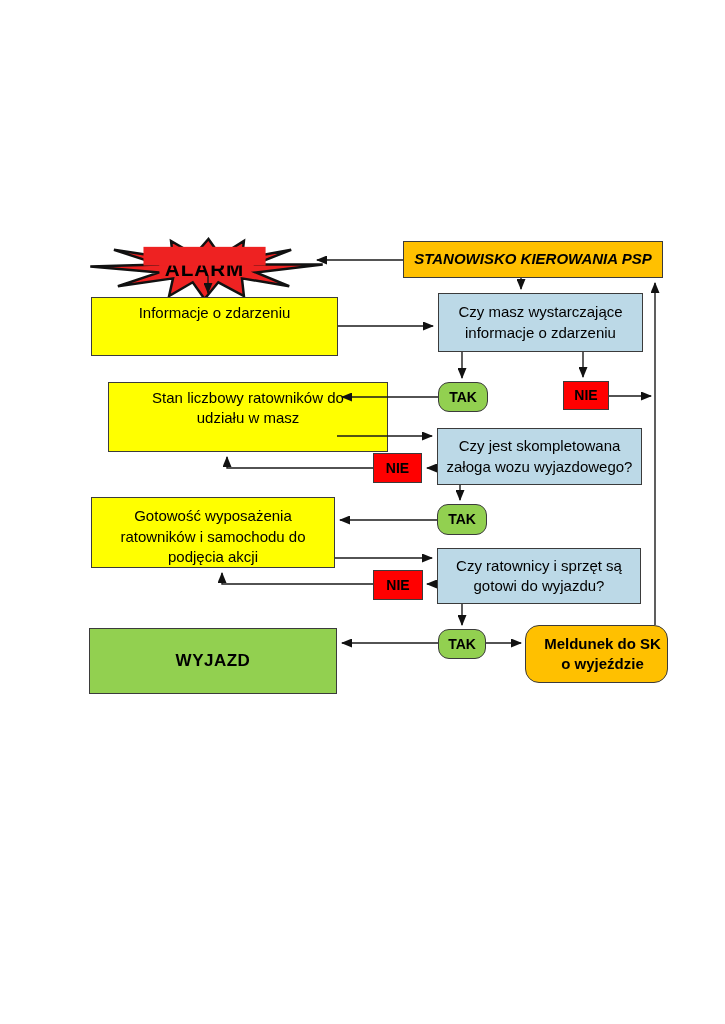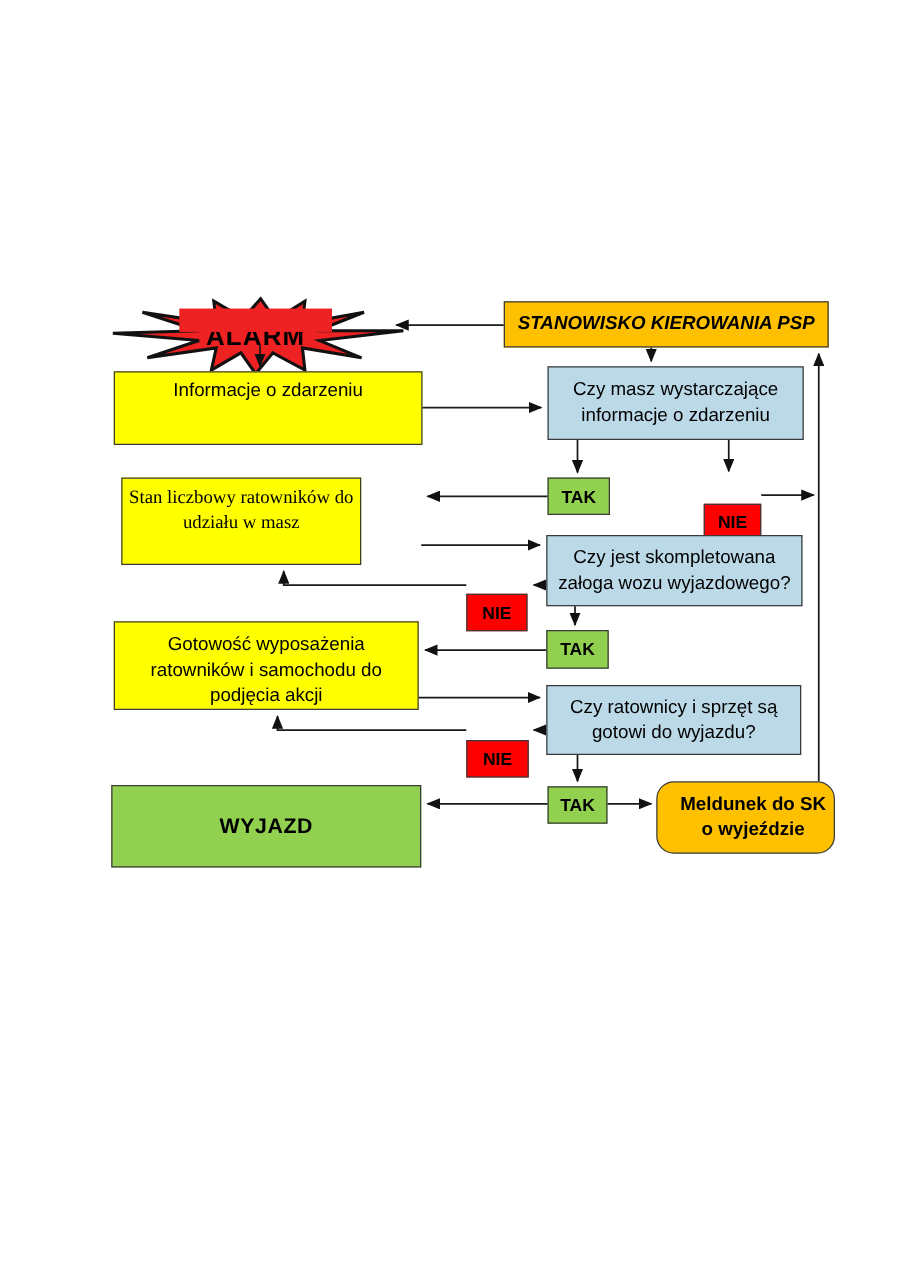--- a/index.html
+++ b/index.html
@@ -10,22 +10,22 @@
   }
   .box{
     position:absolute;box-sizing:border-box;border:1.5px solid #3b3b3b;
     display:flex;flex-direction:column;align-items:center;justify-content:center;
     text-align:center;font-size:15px;line-height:1.35;
   }
   .box span{display:block;width:100%;}
   .yellow{background:var(--c-yellow,#FFFF00);justify-content:flex-start;padding-top:5px;}
   .blue{background:var(--c-blue,#BDD9E6);}
   .orange{background:var(--c-orange,#FFC000);font-weight:bold;}
-  .green-sm{background:var(--c-green,#92D050);font-weight:bold;font-size:14px;}
-  .red-sm{background:var(--c-red,#FF0000);font-weight:bold;font-size:14px;margin-top:22px;}
+  .green-sm{background:var(--c-green,#92D050);font-weight:bold;font-size:14px;border-radius:11px;}
+  .red-sm{background:var(--c-red,#FF0000);font-weight:bold;font-size:14px;}
   .wyjazd{background:var(--c-green,#92D050);font-weight:bold;font-size:17px;
     justify-content:flex-start;padding-top:21px;gap:10px;letter-spacing:.5px;}
   .meldunek{background:var(--c-orange,#FFC000);font-weight:bold;border-radius:14px;padding-left:12px;}
   .connectors{position:absolute;left:0;top:0;pointer-events:none;}
   .burst{position:absolute;left:88px;top:237px;}
   .burst text{font-family:"Liberation Sans","DejaVu Sans",sans-serif;font-weight:bold;
     font-size:21px;letter-spacing:1px;}
 </style>
 </head>
 <body>
@@ -52,21 +52,21 @@
   </div>
 
   <div class="box green-sm" style="left:438px;top:382px;width:50px;height:30px;">
     <span>TAK</span>
   </div>
 
   <div class="box red-sm" style="left:563px;top:381px;width:46px;height:29px;">
     <span>NIE</span>
   </div>
 
-  <div class="box yellow" style="left:97px;top:382px;width:192px;height:70px;font-family:Liberation Serif, serif;">
+  <div class="box yellow" style="left:108px;top:382px;width:280px;height:70px;">
     <span>Stan liczbowy ratowników do</span>
     <span>udziału w masz</span>
   </div>
 
   <div class="box blue" style="left:437px;top:428px;width:205px;height:57px;">
     <span>Czy jest skompletowana</span>
     <span>załoga wozu wyjazdowego?</span>
   </div>
 
   <div class="box red-sm" style="left:373px;top:453px;width:49px;height:30px;">

